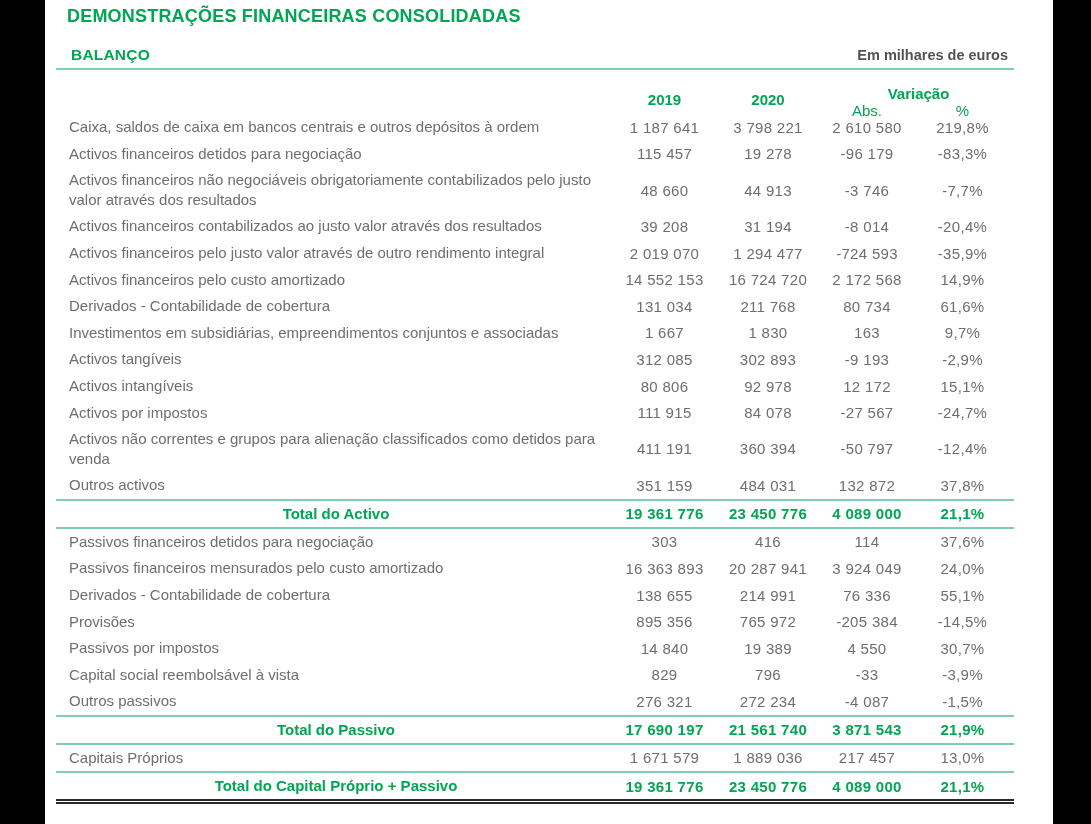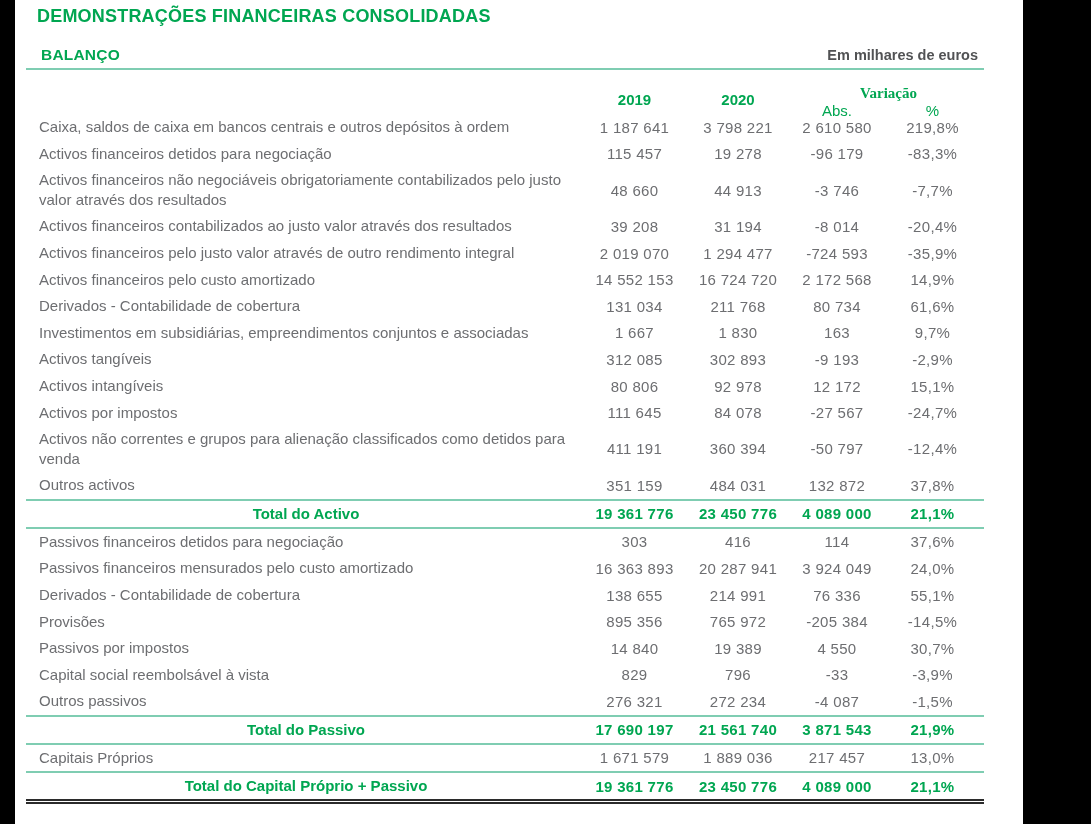--- a/index.html
+++ b/index.html
@@ -11,21 +11,21 @@
     --frame-black:#000000;
   }
   *{box-sizing:border-box;}
   html,body{margin:0;padding:0;}
   body{
     width:1091px;height:824px;position:relative;overflow:hidden;
     background:var(--frame-black);
     font-family:"Liberation Sans", sans-serif;
   }
   .frame{
-    position:absolute;left:15px;top:0;width:1008px;height:824px;
+    position:absolute;left:45px;top:0;width:1008px;height:824px;
     background:#ffffff;
   }
   .sheet{margin-left:11px;width:958px;}
   .doc-title{
     margin:6px 0 0 11px;
     color:var(--brand-green);font-size:18px;font-weight:bold;letter-spacing:.2px;
   }
   .subhead-row{
     display:flex;justify-content:space-between;align-items:center;
     margin-top:19px;padding-bottom:4px;
@@ -40,21 +40,21 @@
   .col-label{width:560px;}
   .col-1{width:97px;}
   .col-2{width:110px;}
   .col-3{width:88px;}
   .col-4{width:103px;}
   .year-head{
     display:flex;align-items:center;justify-content:center;
     color:var(--brand-green);font-size:15px;font-weight:bold;
   }
   .var-group{width:191px;display:flex;flex-direction:column;justify-content:space-between;padding:1px 0 3px 0;}
-  .var-title{text-align:center;color:var(--brand-green);font-size:15px;font-weight:bold;font-family:Liberation Serif, serif;}
+  .var-title{text-align:center;color:var(--brand-green);font-size:15px;font-weight:bold;}
   .var-sub{display:flex;}
   .var-sub .col-3,.var-sub .col-4{
     text-align:center;color:var(--brand-green);font-size:15px;font-weight:normal;
   }
 
   .trow{display:flex;align-items:center;min-height:26.6px;}
   .trow .col-label{
     color:var(--text-gray);font-size:15px;line-height:20px;
     padding:3px 10px 3px 13px;
   }
@@ -162,21 +162,21 @@
   </div>
           <div class="trow data">
     <div class="cell col-label">Activos intangíveis</div>
     <div class="cell col-1 num">80 806</div>
     <div class="cell col-2 num">92 978</div>
     <div class="cell col-3 num">12 172</div>
     <div class="cell col-4 num">15,1%</div>
   </div>
           <div class="trow data">
     <div class="cell col-label">Activos por impostos</div>
-    <div class="cell col-1 num">111 645</div>
+    <div class="cell col-1 num">111 915</div>
     <div class="cell col-2 num">84 078</div>
     <div class="cell col-3 num">-27 567</div>
     <div class="cell col-4 num">-24,7%</div>
   </div>
           <div class="trow data">
     <div class="cell col-label">Activos não correntes e grupos para alienação classificados como detidos para venda</div>
     <div class="cell col-1 num">411 191</div>
     <div class="cell col-2 num">360 394</div>
     <div class="cell col-3 num">-50 797</div>
     <div class="cell col-4 num">-12,4%</div>

